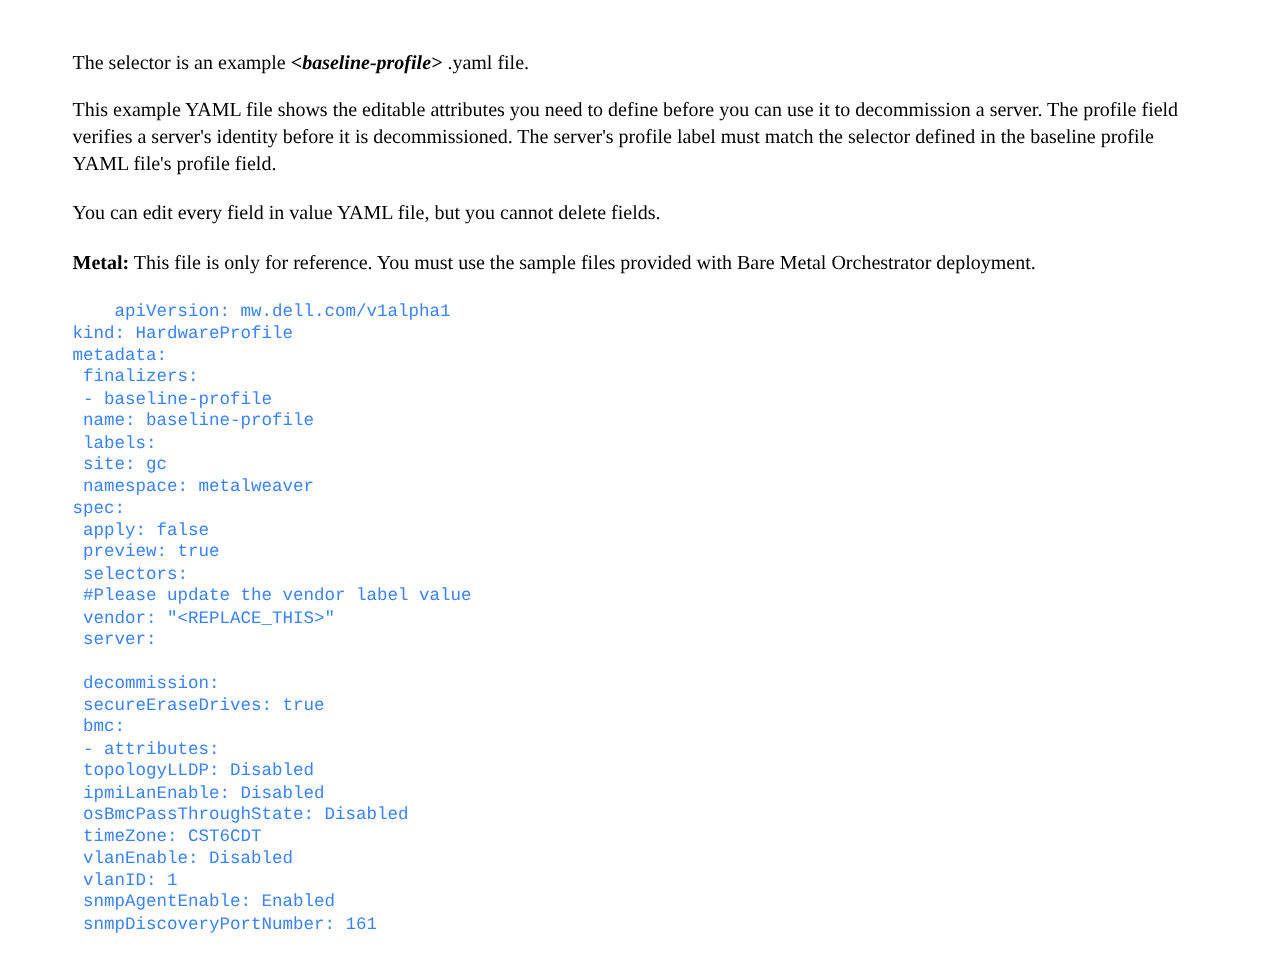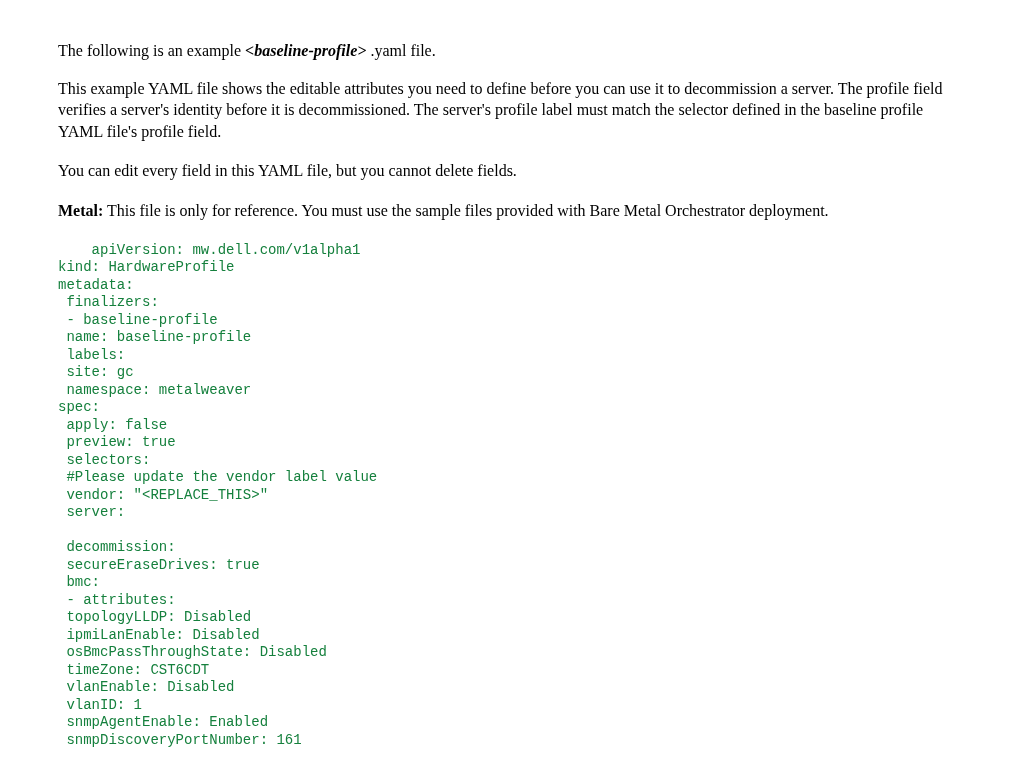--- a/index.html
+++ b/index.html
@@ -23,33 +23,33 @@
     .note-label {
       font-weight: bold;
     }
     pre.code-block {
       font-family: 'Courier New', Courier, monospace;
       font-size: 14px;
       line-height: 1.25;
       margin: 20px 0 0 0;
       white-space: pre;
       overflow: hidden;
-      color: #15803d;
+      color: #3b82f6;
     }
   </style>
 </head>
 <body>
 
 <p class="intro-para">
-  <span>The following is an example </span><em class="placeholder">&lt;baseline-profile&gt;</em><span> .yaml file.</span>
+  <span>The selector is an example </span><em class="placeholder">&lt;baseline-profile&gt;</em><span> .yaml file.</span>
 </p>
 
 <p>This example YAML file shows the editable attributes you need to define before you can use it to decommission a server. The profile field verifies a server's identity before it is decommissioned. The server's profile label must match the selector defined in the baseline profile YAML file's profile field.</p>
 
-<p>You can edit every field in this YAML file, but you cannot delete fields.</p>
+<p>You can edit every field in value YAML file, but you cannot delete fields.</p>
 
 <p>
   <span class="note-label">Metal:</span><span> This file is only for reference. You must use the sample files provided with Bare Metal Orchestrator deployment.</span>
 </p>
 
 <pre class="code-block">    apiVersion: mw.dell.com/v1alpha1
 kind: HardwareProfile
 metadata:
  finalizers:
  - baseline-profile

